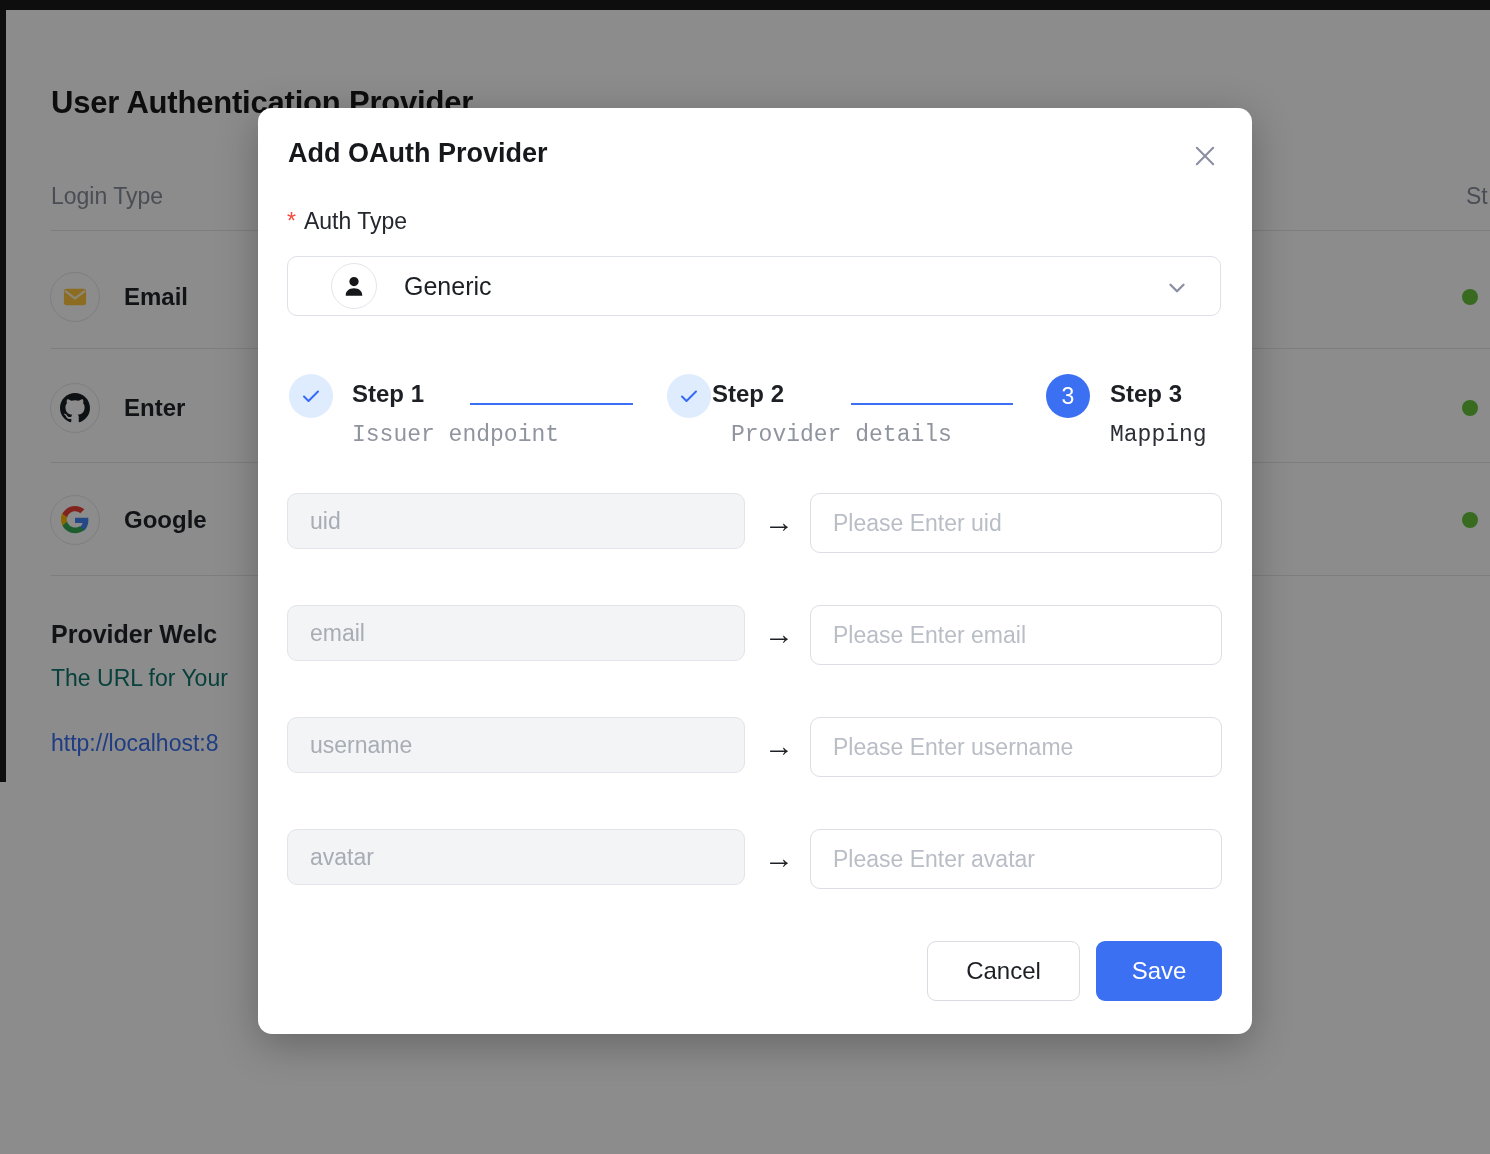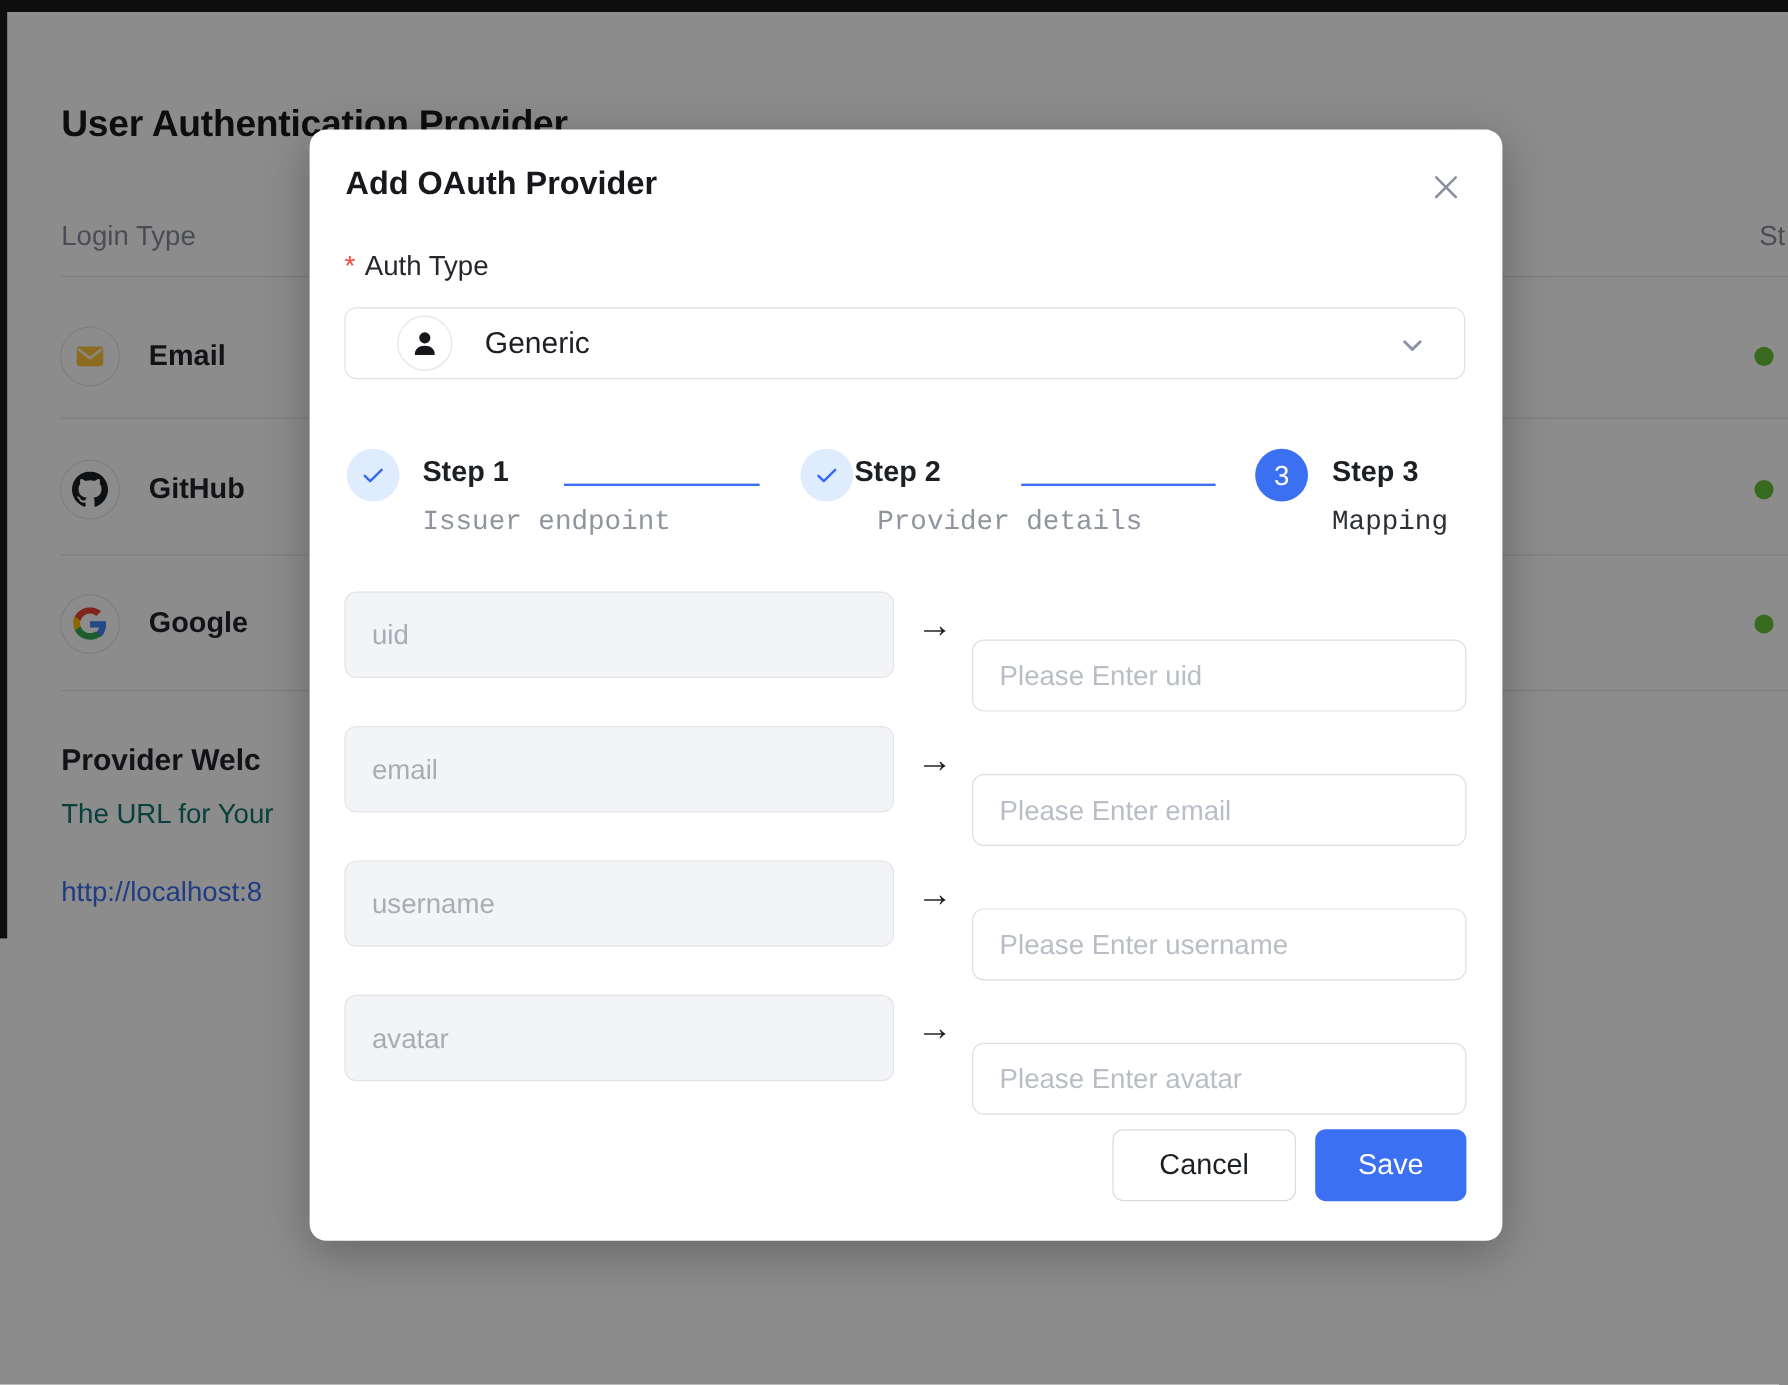--- a/index.html
+++ b/index.html
@@ -42,29 +42,29 @@
   .step-circle{position:absolute;top:266px;width:44px;height:44px;border-radius:50%;
     display:flex;align-items:center;justify-content:center;}
   .step-done{background:#dfecfd;}
   .step-active{background:#3b70f2;color:#fff;font-size:23px;}
   .step-title{position:absolute;top:272px;font-size:24px;font-weight:700;color:#1c1f23;}
   .step-sub{position:absolute;top:314px;font-size:23px;color:#8f949e;white-space:nowrap;font-family:Liberation Mono, monospace;}
   .step-sub.active{color:#2c2f36;}
   .connector{position:absolute;top:295px;height:2px;background:#3b70f2;}
   
   .map-row{position:absolute;left:0;width:100%;height:60px;}
-  .map-left{position:absolute;left:29px;width:458px;height:72px;box-sizing:border-box;
+  .map-left{position:absolute;left:29px;width:458px;height:56px;box-sizing:border-box;
     border:1px solid #e2e4e9;background:#f3f4f6;border-radius:10px;font-size:23px;padding:0 22px;
     font-family:"Liberation Sans",sans-serif;color:#a8acb4;}
   .map-left::placeholder{color:#a8acb4;opacity:1;}
   .map-arrow{position:absolute;left:496px;top:0;width:50px;height:60px;line-height:58px;text-align:center;
     font-size:30px;color:#1c1f23;}
   .map-right{position:absolute;left:552px;width:412px;height:60px;box-sizing:border-box;
     border:1.5px solid #dcdee4;background:#fff;border-radius:10px;font-size:23px;padding:0 22px;
-    font-family:"Liberation Sans",sans-serif;color:#1c1f23;margin-top:40px;}
+    font-family:"Liberation Sans",sans-serif;color:#1c1f23;}
   .map-right::placeholder{color:#b9bdc6;opacity:1;}
   
   .btn{position:absolute;top:833px;height:60px;border-radius:9px;font-size:24px;
     font-family:"Liberation Sans",sans-serif;cursor:pointer;}
   .btn-cancel{left:669px;width:153px;background:#fff;border:1.5px solid #d9dbe1;color:#1c1f23;}
   .btn-save{left:838px;width:126px;background:#3b70f2;border:none;color:#fff;}
 </style>
 </head>
 <body>
 
@@ -89,21 +89,21 @@
     <span class="status-dot" style="top:289px;background:#67c23a"></span>
   </div>
   <div class="divider" style="top:348px"></div>
 
   <div>
     <span class="row-icon" style="top:383px">
       <svg width="30" height="30" viewBox="0 0 24 24">
           <path fill="#1b1f23" d="M12 0C5.37 0 0 5.37 0 12c0 5.3 3.438 9.8 8.205 11.387.6.11.82-.26.82-.577v-2.234c-3.338.726-4.033-1.416-4.033-1.416-.546-1.387-1.333-1.756-1.333-1.756-1.09-.745.083-.73.083-.73 1.205.085 1.84 1.237 1.84 1.237 1.07 1.835 2.807 1.305 3.492.998.108-.776.418-1.305.76-1.605-2.665-.305-5.467-1.334-5.467-5.93 0-1.31.468-2.382 1.235-3.22-.123-.304-.535-1.527.117-3.176 0 0 1.008-.322 3.3 1.23.957-.266 1.983-.4 3.003-.404 1.02.005 2.047.138 3.006.404 2.29-1.553 3.297-1.23 3.297-1.23.653 1.65.24 2.873.118 3.176.77.838 1.233 1.91 1.233 3.22 0 4.61-2.807 5.625-5.48 5.92.43.372.814 1.103.814 2.222v3.293c0 .32.217.694.825.576C20.565 21.796 24 17.3 24 12c0-6.63-5.37-12-12-12z"></path>
         </svg>
     </span>
-    <span class="row-label" style="top:394px">GitHub</span>
+    <span class="row-label" style="top:394px">Enter</span>
     <span class="status-dot" style="top:400px;background:#67c23a"></span>
   </div>
   <div class="divider" style="top:462px"></div>
 
   <div>
     <span class="row-icon" style="top:495px">
       <svg width="28" height="28" viewBox="0 0 24 24">
           <path fill="#4285F4" d="M23.49 12.27c0-.79-.07-1.54-.19-2.27H12v4.51h6.47c-.29 1.48-1.14 2.73-2.4 3.58v3h3.86c2.26-2.09 3.56-5.17 3.56-8.82z"></path>
           <path fill="#34A853" d="M12 23.25c3.24 0 5.95-1.07 7.93-2.91l-3.86-3c-1.08.72-2.45 1.16-4.07 1.16-3.13 0-5.78-2.11-6.73-4.96H1.29v3.09c1.97 3.92 6.02 6.62 10.71 6.62z"></path>
           <path fill="#FBBC05" d="M5.27 13.54c-.24-.72-.38-1.49-.38-2.29s.14-1.57.38-2.29V5.87H1.29C.47 7.5 0 9.33 0 11.25s.47 3.75 1.29 5.38l3.98-3.09z"></path>

